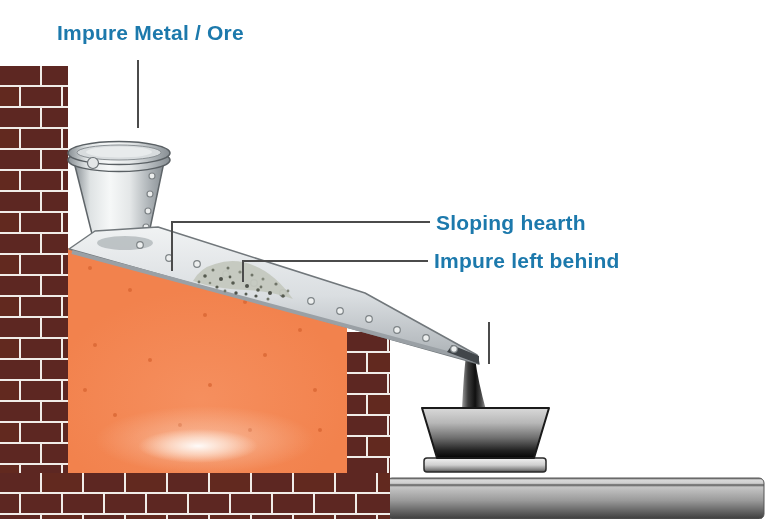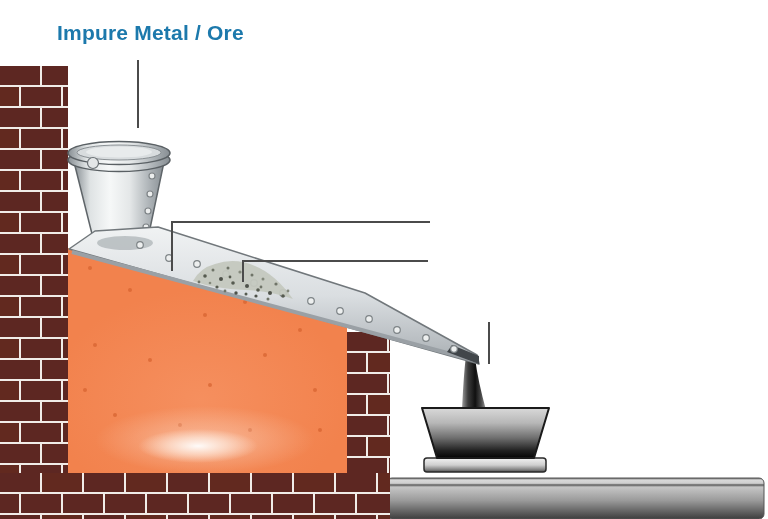--- a/index.html
+++ b/index.html
@@ -205,13 +205,15 @@
 
   <g fill="none" stroke="#4b4b4b" stroke-width="2">
     <path d="M138,60 V128"></path>
     <path d="M430,222 H172 V271"></path>
     <path d="M428,261 H243 V282"></path>
     <path d="M489,322 V364"></path>
   </g>
 </svg>
 
   <div class="lbl" style="left:57px;top:21px">Impure Metal / Ore</div>
+  <div class="lbl" style="left:436px;top:211px">Sloping hearth</div>
+  <div class="lbl" style="left:434px;top:249px">Impure left behind</div>
 </div>
 
 </body></html>

